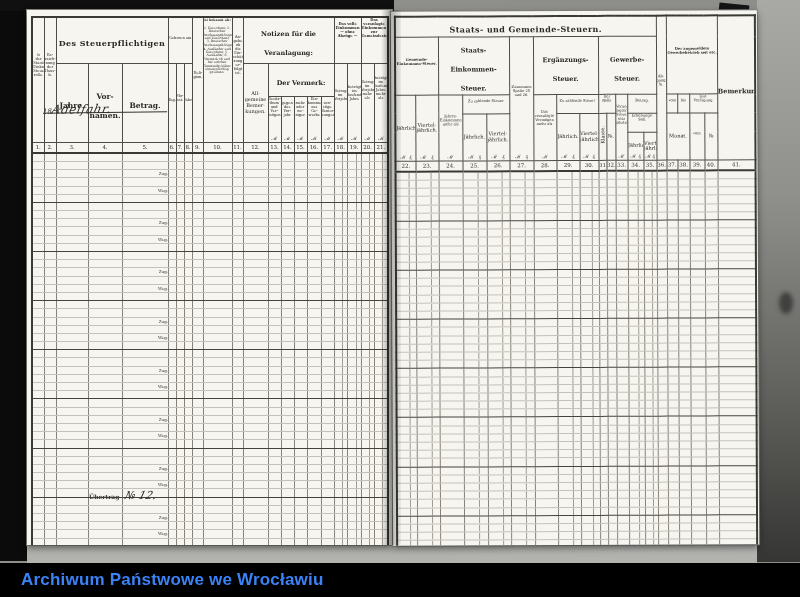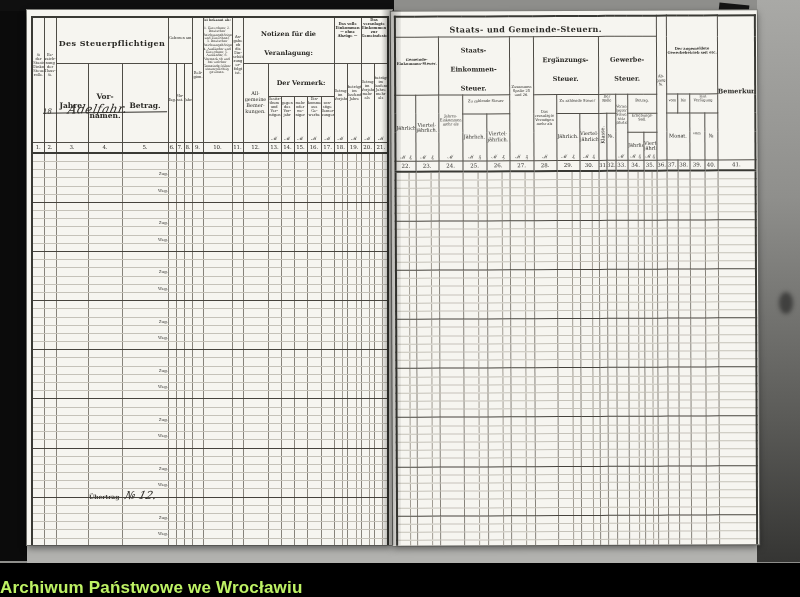--- a/index.html
+++ b/index.html
@@ -9,22 +9,22 @@
   .band-left{position:absolute;left:0;top:0;width:27px;height:561px;background:#0b0b0b;}
   .top-strip{position:absolute;left:0;top:0;width:394px;height:11px;background:#101010;}
   .right-strip{position:absolute;left:757px;top:0;width:43px;height:562px;
                background:linear-gradient(180deg,#a9a9a6 0%,#8f8f8c 35%,#5a5a57 75%,#353533 100%);}
   .right-smudge{position:absolute;left:779px;top:292px;width:14px;height:22px;border-radius:50%;
                 background:rgba(20,20,20,.55);filter:blur(2px);}
   .below-strip{position:absolute;left:27px;top:545px;width:730px;height:18px;background:#b2b2af;}
   .corner-mark{position:absolute;left:719px;top:4px;width:30px;height:9px;background:#141414;
                transform:rotate(6deg);}
   .bottom-bar{position:absolute;left:0;top:563px;width:800px;height:34px;background:#000;}
-  .bottom-bar span{position:absolute;left:0;top:7px;color:#bef264;font:bold 17px "Liberation Sans",sans-serif;
-                   letter-spacing:.2px;margin-top:8px;}
+  .bottom-bar span{position:absolute;left:21px;top:7px;color:#3b82f6;font:bold 17px "Liberation Sans",sans-serif;
+                   letter-spacing:.2px;}
   
   .page{position:absolute;background:#f6f5f0;box-shadow:0 3px 7px rgba(0,0,0,.5),0 0 0 1px #8a8a85;}
   .page.left{left:27px;top:10px;width:365px;height:535px;overflow:hidden;}
   .page.right{left:392px;top:11px;width:366px;height:534px;overflow:hidden;transform:rotate(-.25deg);}
   .gutter{position:absolute;left:381px;top:10px;width:20px;height:535px;pointer-events:none;
           background:linear-gradient(90deg,rgba(0,0,0,0) 0%,rgba(0,0,0,.30) 45%,rgba(0,0,0,.05) 100%);}
   
   table{border-collapse:collapse;table-layout:fixed;}
   .ltab{position:absolute;left:4px;top:6px;width:356px;border:2px solid #3a3a35;}
   .rtab{position:absolute;left:3px;top:4px;width:360px;border:2px solid #3a3a35;}
@@ -50,21 +50,21 @@
            border-bottom:1px solid #c5c2b9;overflow:hidden;}
   tbody tr.heavy td{border-bottom:1px solid #46433d;}
   td.dvd{background-image:linear-gradient(#a19c93,#a19c93);background-repeat:no-repeat;
          background-size:1px 100%;background-position:68% 0;}
   .mk{display:block;text-align:right;font-size:8px;line-height:7px;transform:scale(.5);
       transform-origin:100% 50%;color:#3a3935;}
   
   .hw{position:absolute;color:#2e2c28;font-family:"DejaVu Serif",serif;font-style:italic;}
   .hw-entry{left:16px;top:88px;width:124px;height:14px;border-bottom:1px solid #35332f;
             transform:rotate(-.6deg);}
-  .hw-entry .pre{font-size:7px;margin-right:16px;}
+  .hw-entry .pre{font-size:7px;margin-right:0;}
   .hw-entry .nm{font-size:12px;letter-spacing:.5px;transform:skewX(-12deg);display:inline-block;}
   .hw-carry{left:62px;top:474px;}
   .hw-carry .st{font-style:normal;font-weight:bold;font-size:6px;margin-right:6px;color:#3c3a35;}
   .hw-carry .no{font-size:11px;transform:skewX(-14deg);display:inline-block;}
 </style>
 </head>
 <body>
 
 <div class="scan">
   <div class="band-left"></div>

